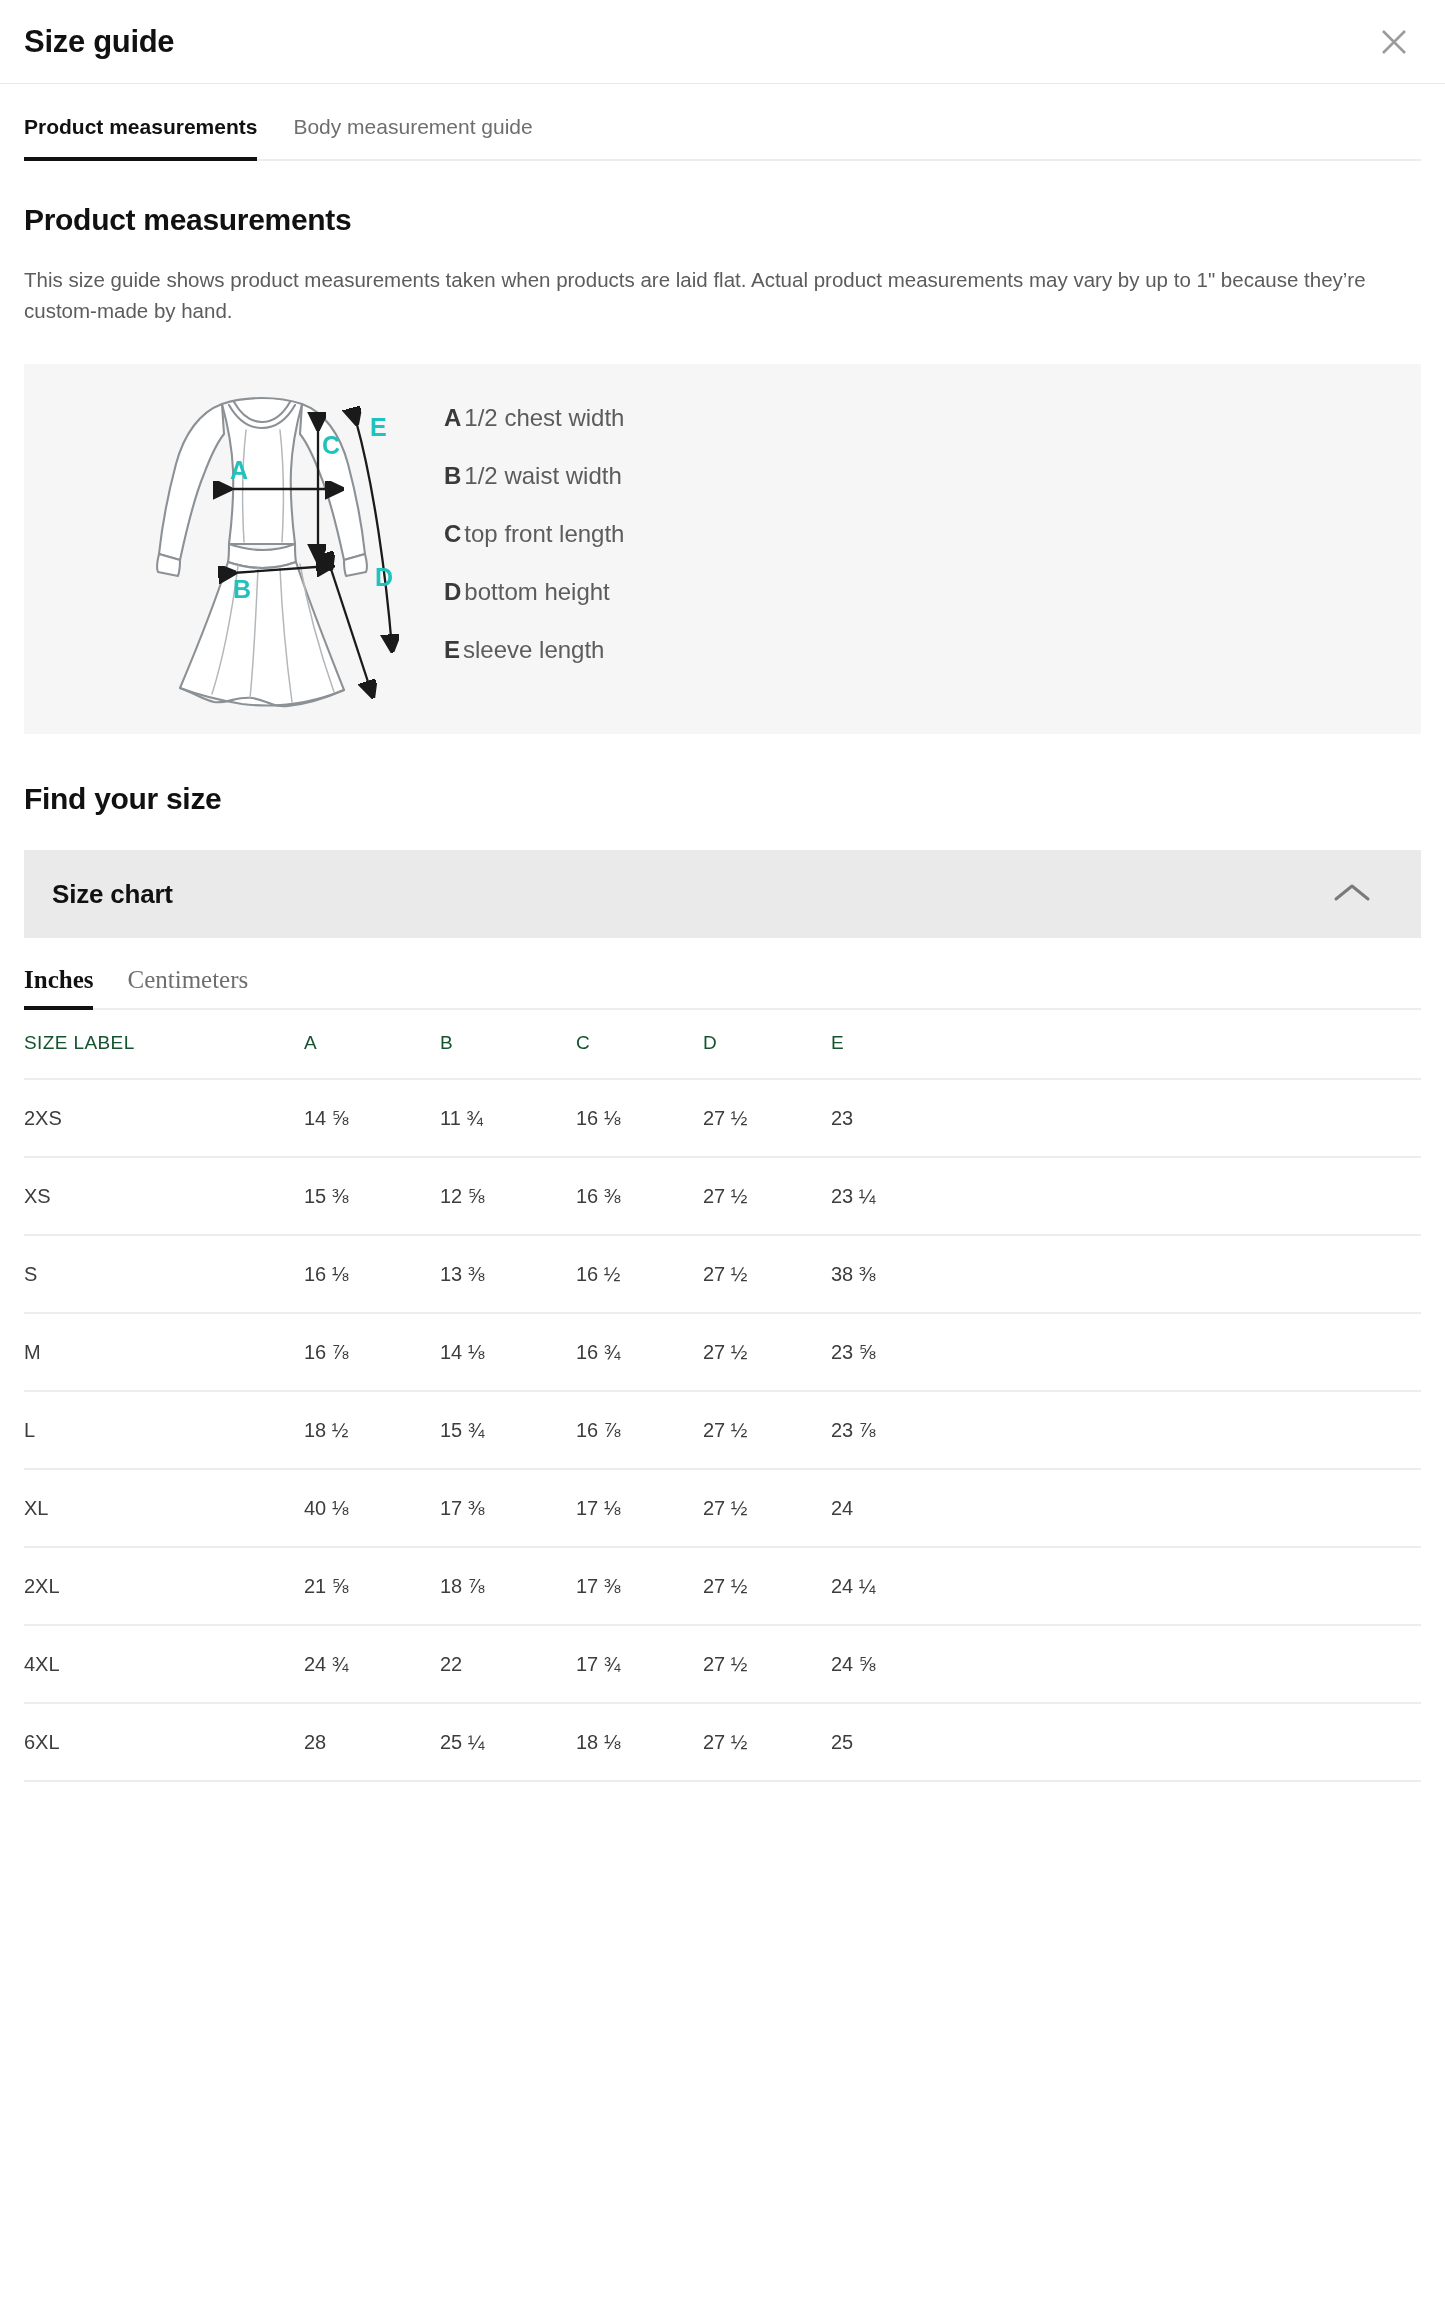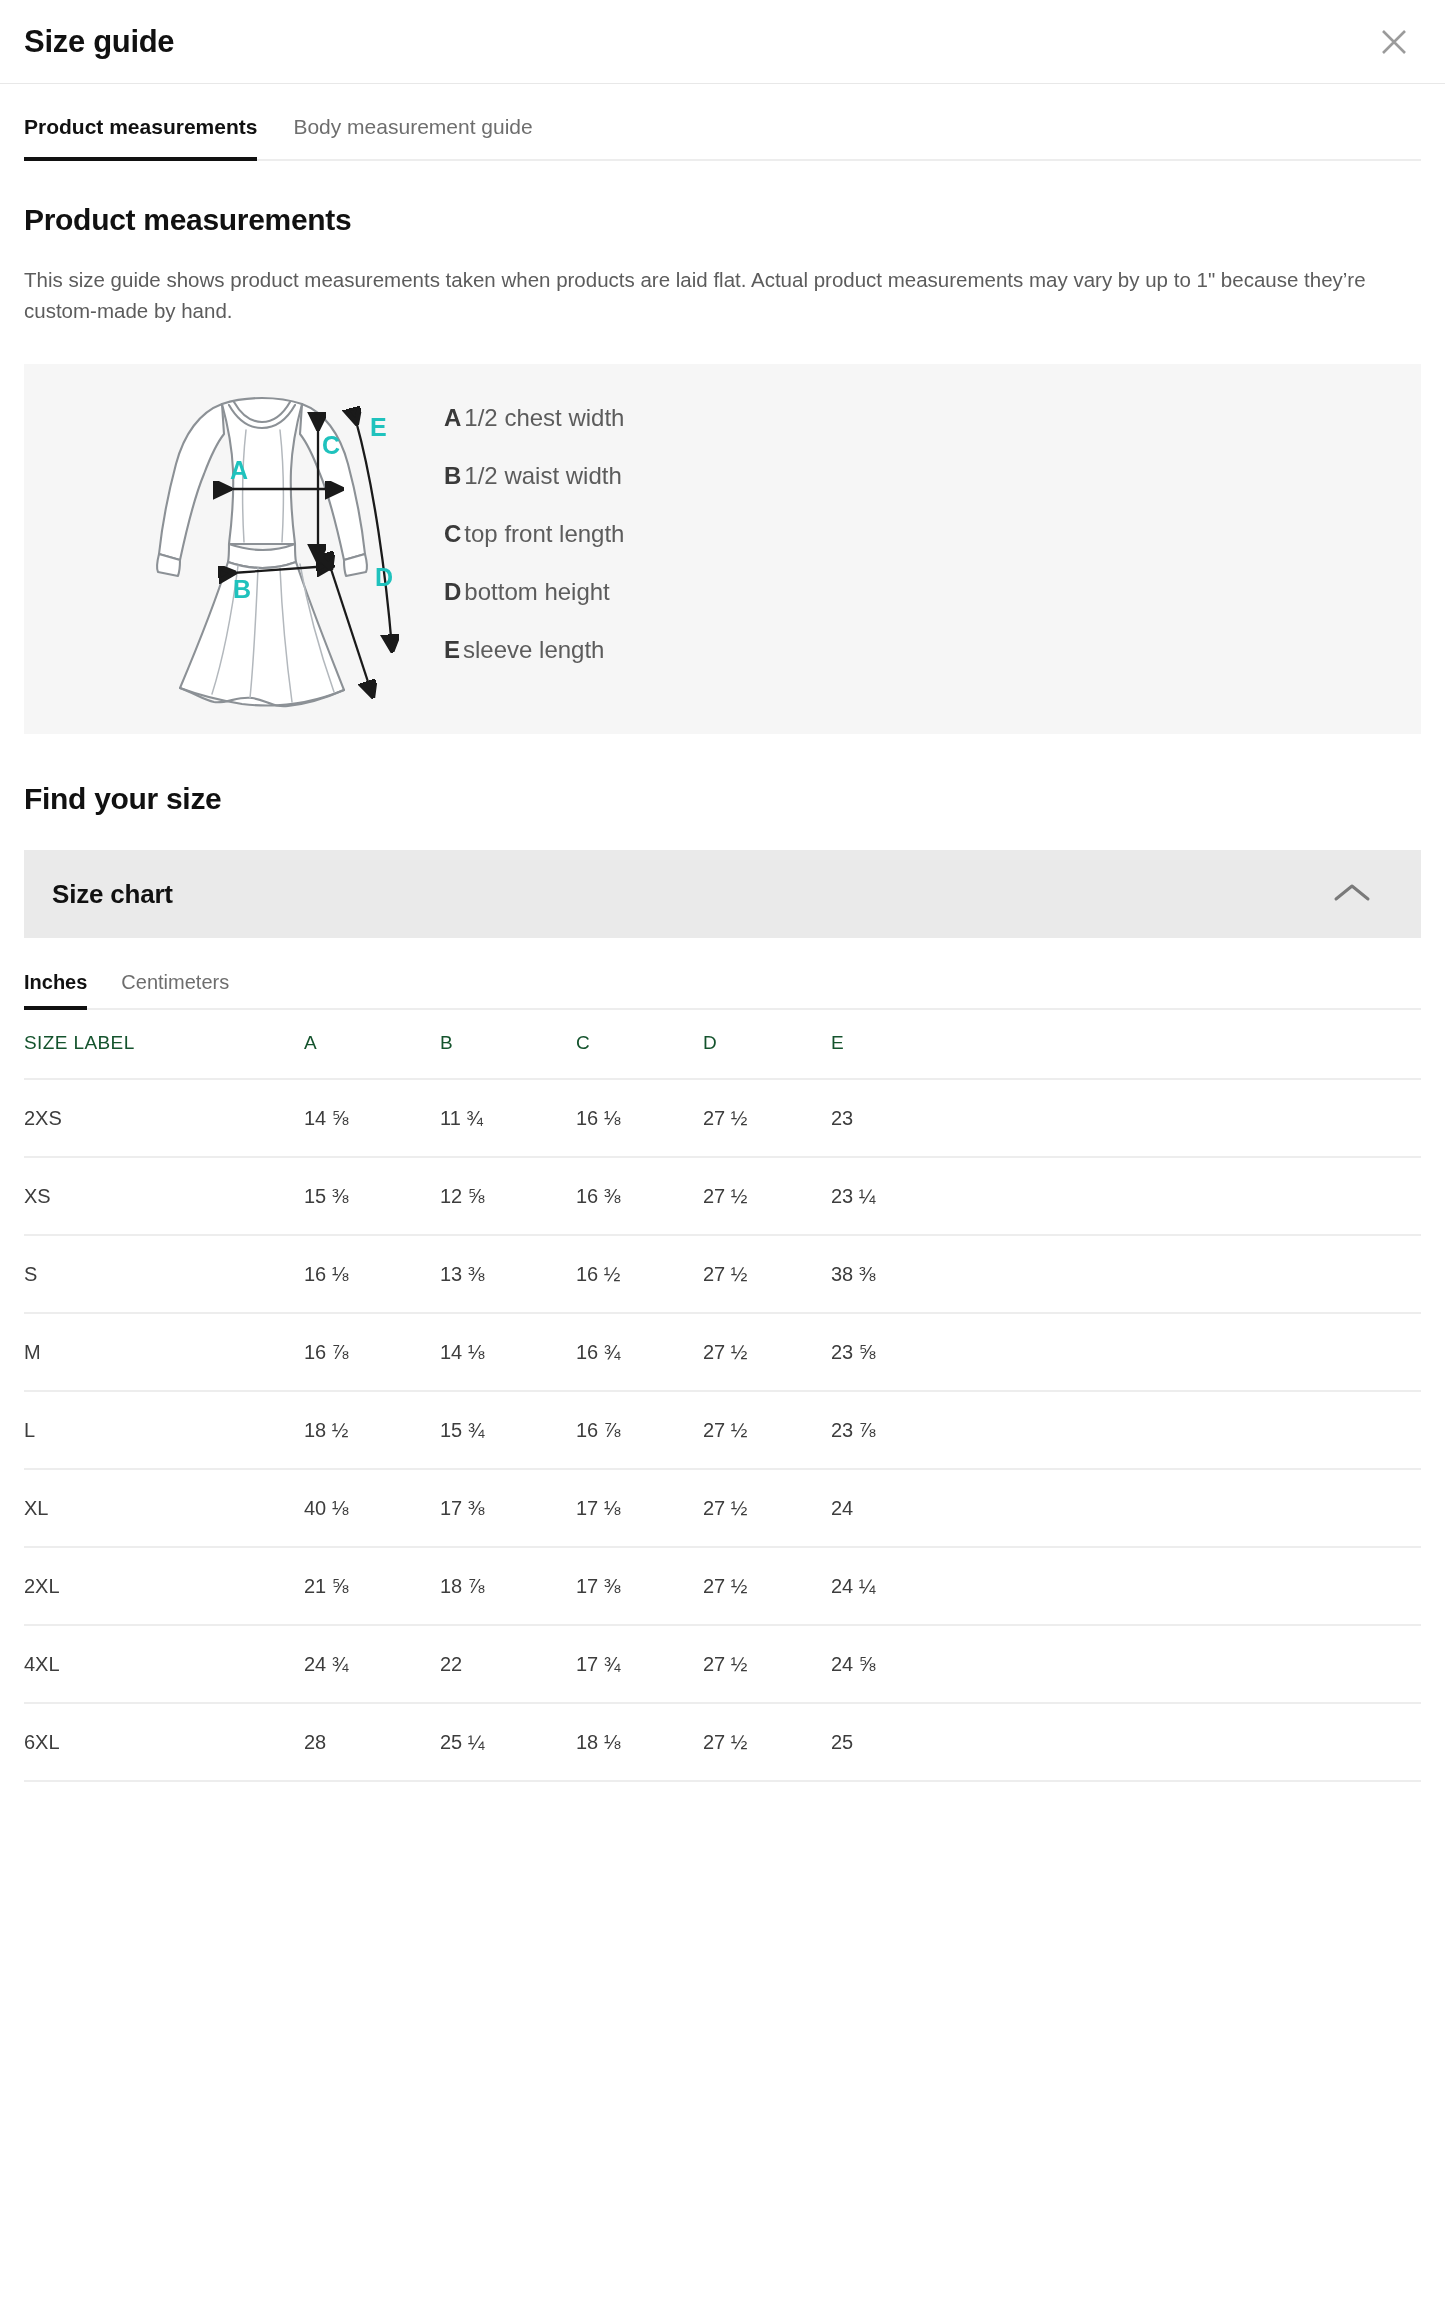--- a/index.html
+++ b/index.html
@@ -168,27 +168,27 @@
   }
   .unit-tabs::after {
     content: "";
     position: absolute;
     left: 0; right: 0; bottom: 0;
     height: 2px;
     background: #ededed;
   }
   .unit-tab {
     position: relative;
-    font-size: 20px;
+    font-size: 25px;
     color: #6e6e6e;
     padding: 0 0 16px 0;
     margin-right: 34px;
     cursor: pointer;
     background: none; border: none;
-    font-family: Liberation Sans, sans-serif;
+    font-family: Liberation Serif, serif;
   }
   .unit-tab.active { color: #111111; font-weight: 700; }
   .unit-tab.active::after {
     content: "";
     position: absolute;
     left: 0; right: 0; bottom: 0;
     height: 4px;
     background: #111111;
     z-index: 2;
   }

